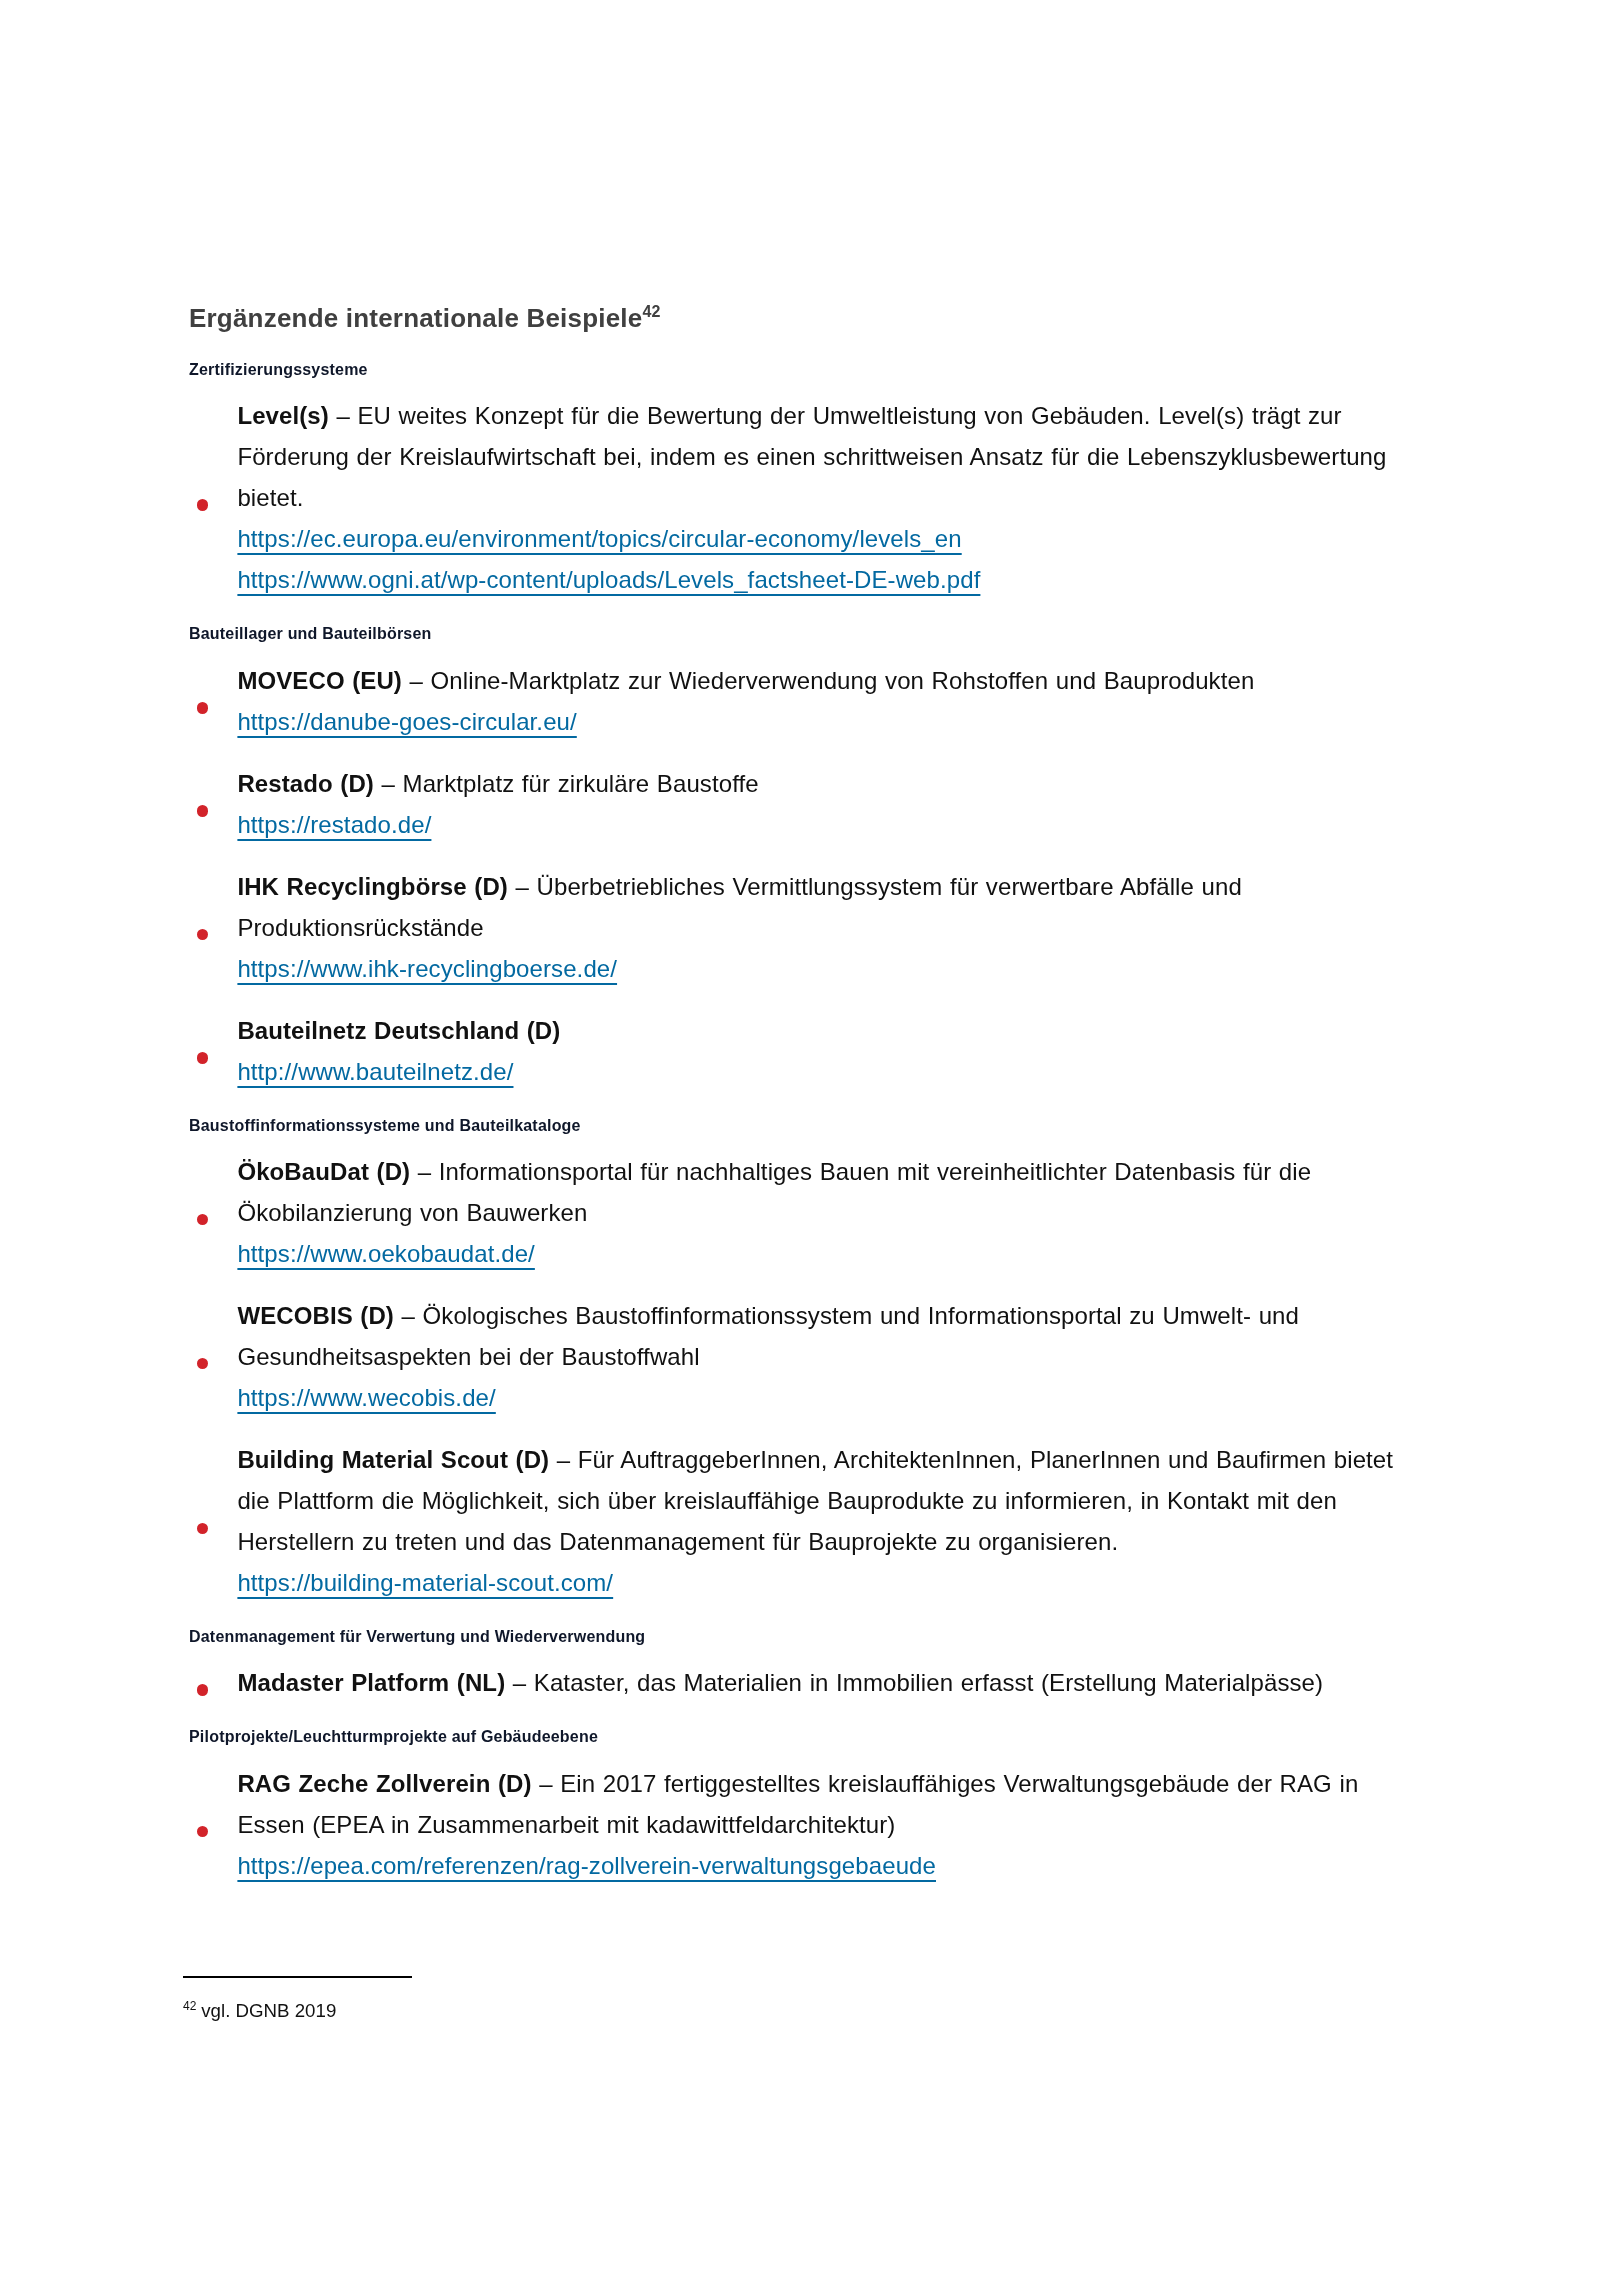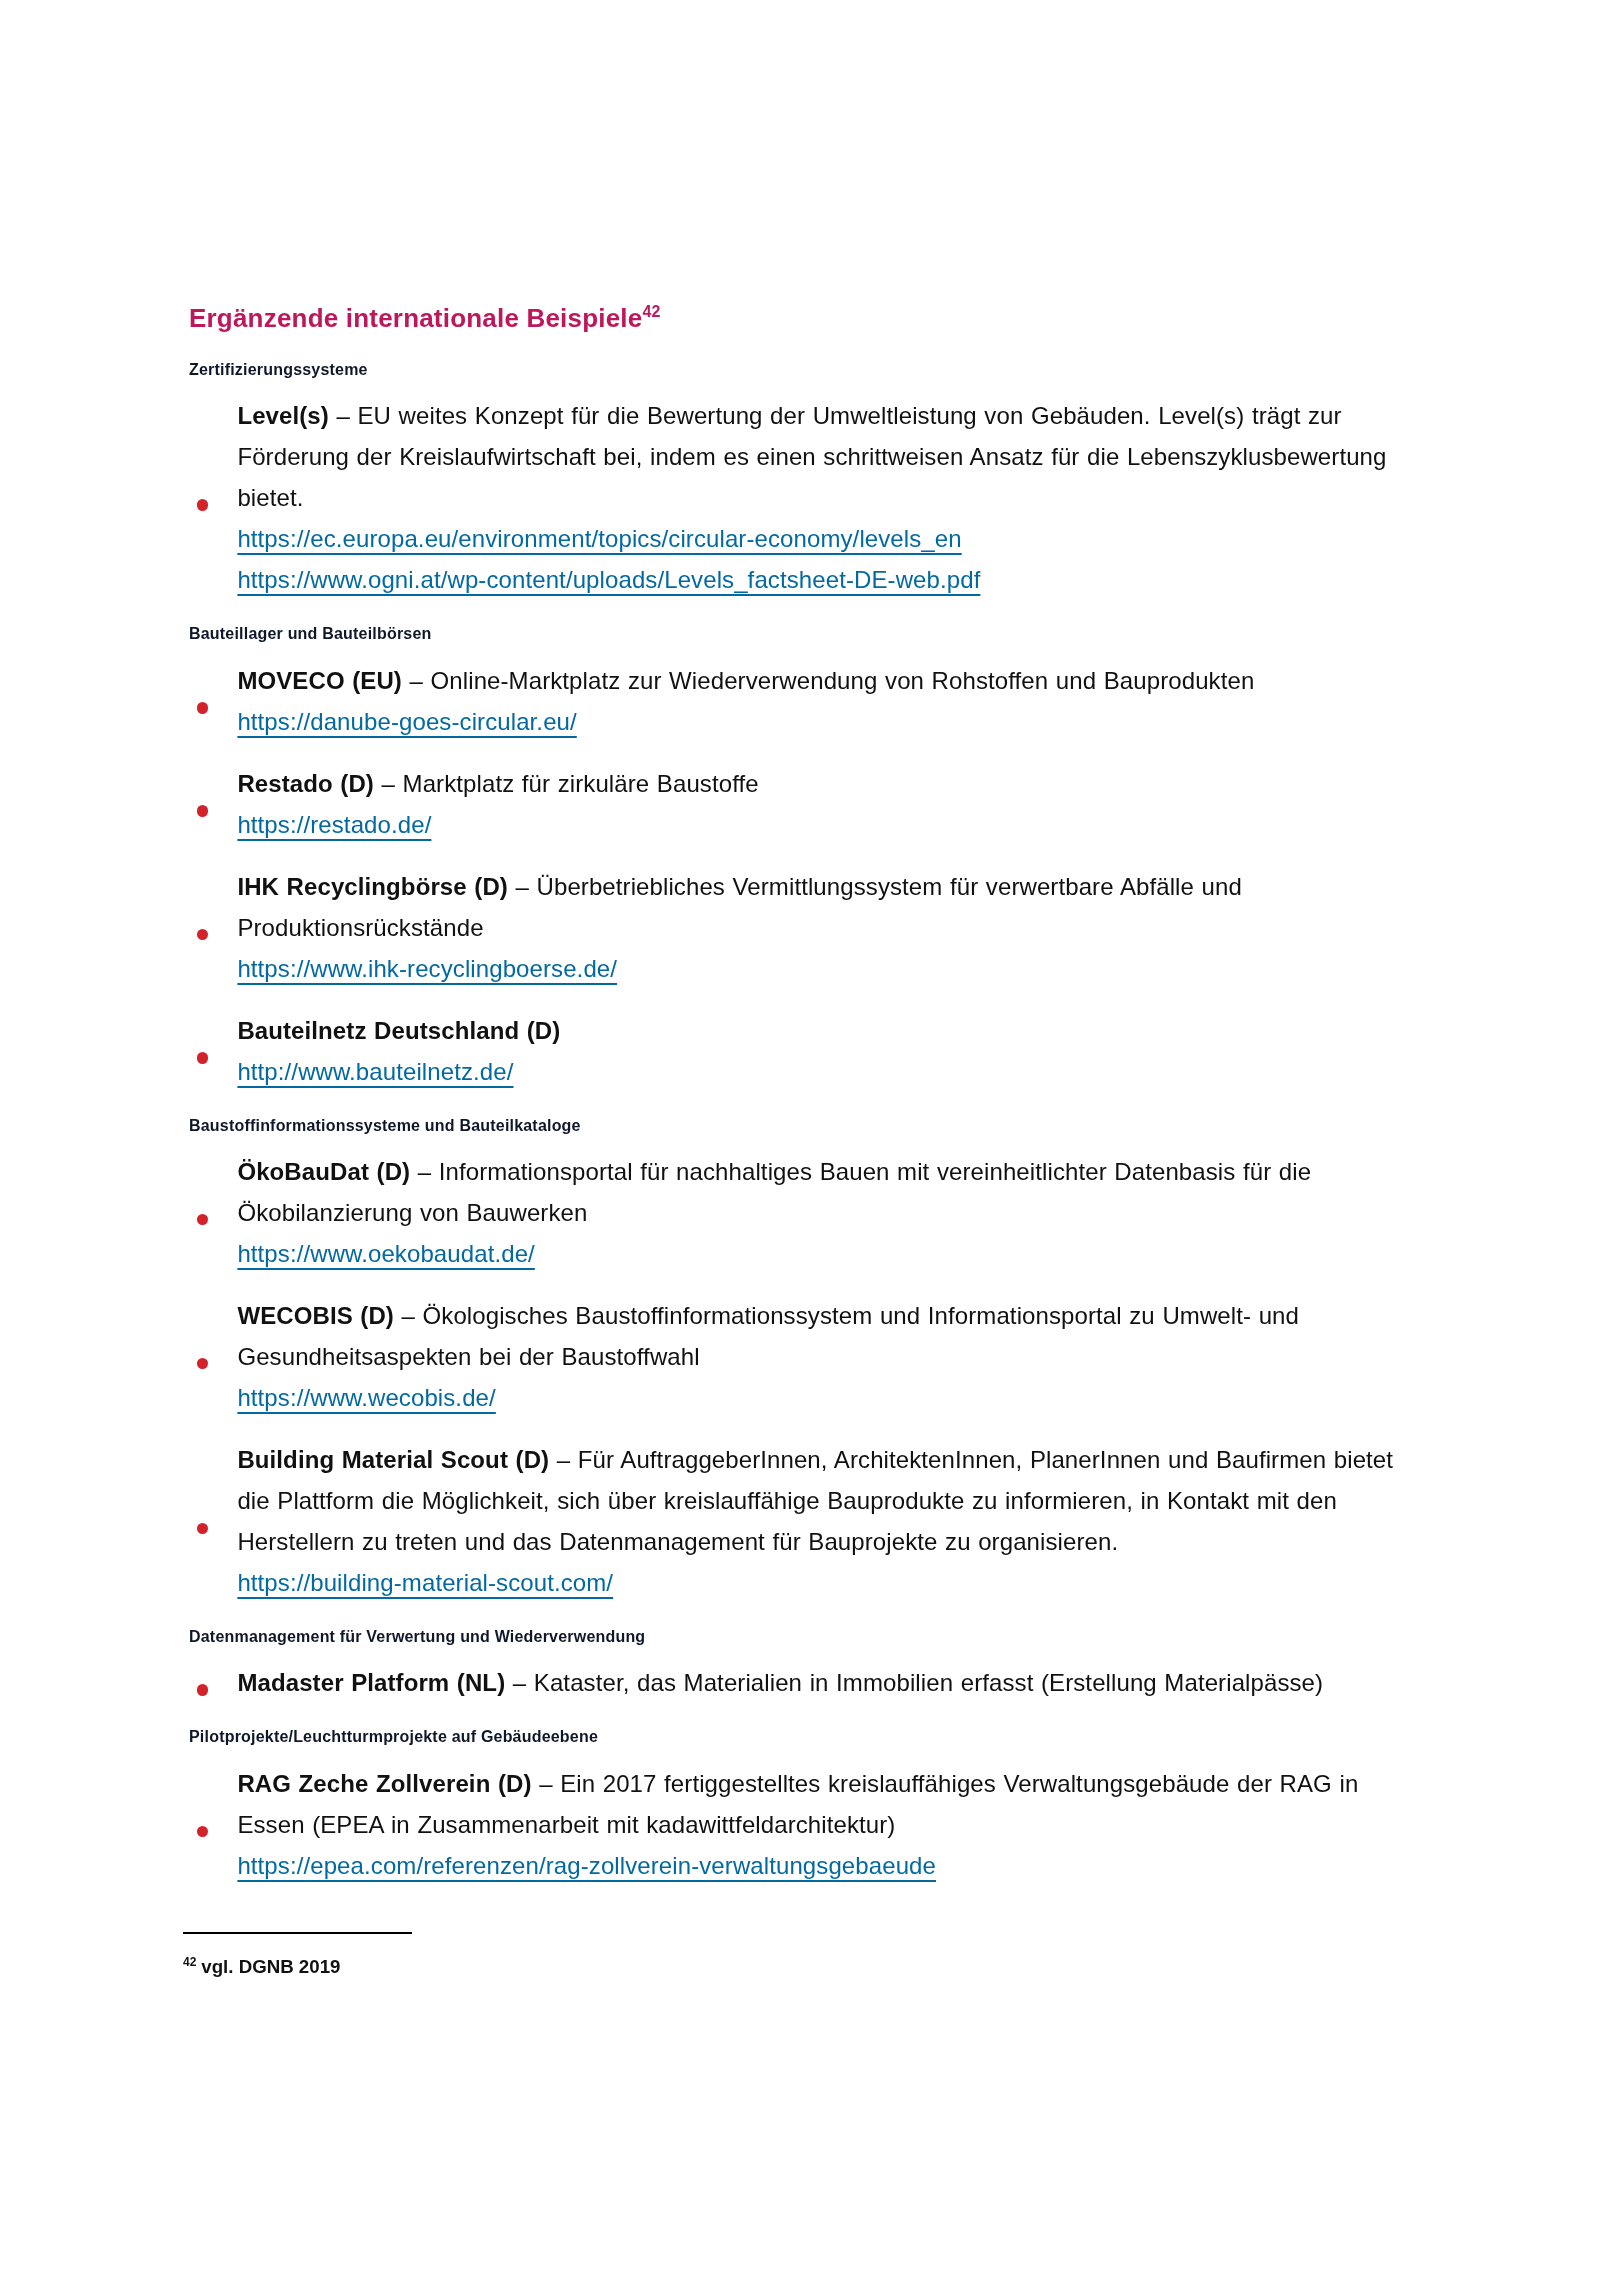--- a/index.html
+++ b/index.html
@@ -16,21 +16,21 @@
     position: absolute;
     left: 189px;
     top: 302px;
     width: 1241px;
   }
   h1.doc-title {
     margin: 0 0 9px 0;
     font-size: 26px;
     line-height: 1.3;
     font-weight: 700;
-    color: #be185d;
+    color: #404040;
     letter-spacing: 0.2px;
   }
   h1.doc-title sup { font-size: 16px; font-weight: 700; }
   h2.section-heading {
     margin: 24px 0 14.6px 0;
     font-size: 16px;
     line-height: 1.3;
     font-weight: 700;
     color: #0f172a;
     letter-spacing: 0.2px;
@@ -63,24 +63,23 @@
     display: block;
     color: #0369a1;
     text-decoration: underline;
     text-decoration-thickness: 1.6px;
     text-underline-offset: 5.7px;
     cursor: pointer;
   }
   .footnote {
     position: absolute;
     left: 183px;
-    top: 1932px;
+    top: 1976px;
     font-size: 18.7px;
     color: #111111;
-    font-weight: bold;
   }
   .footnote-rule {
     width: 229px;
     height: 2.4px;
     background: #000000;
   }
   .footnote-text { margin-top: 21px; }
   .footnote-text sup { font-size: 12px; margin-right: 4.9px; }
   .page-footer {
     position: absolute;

